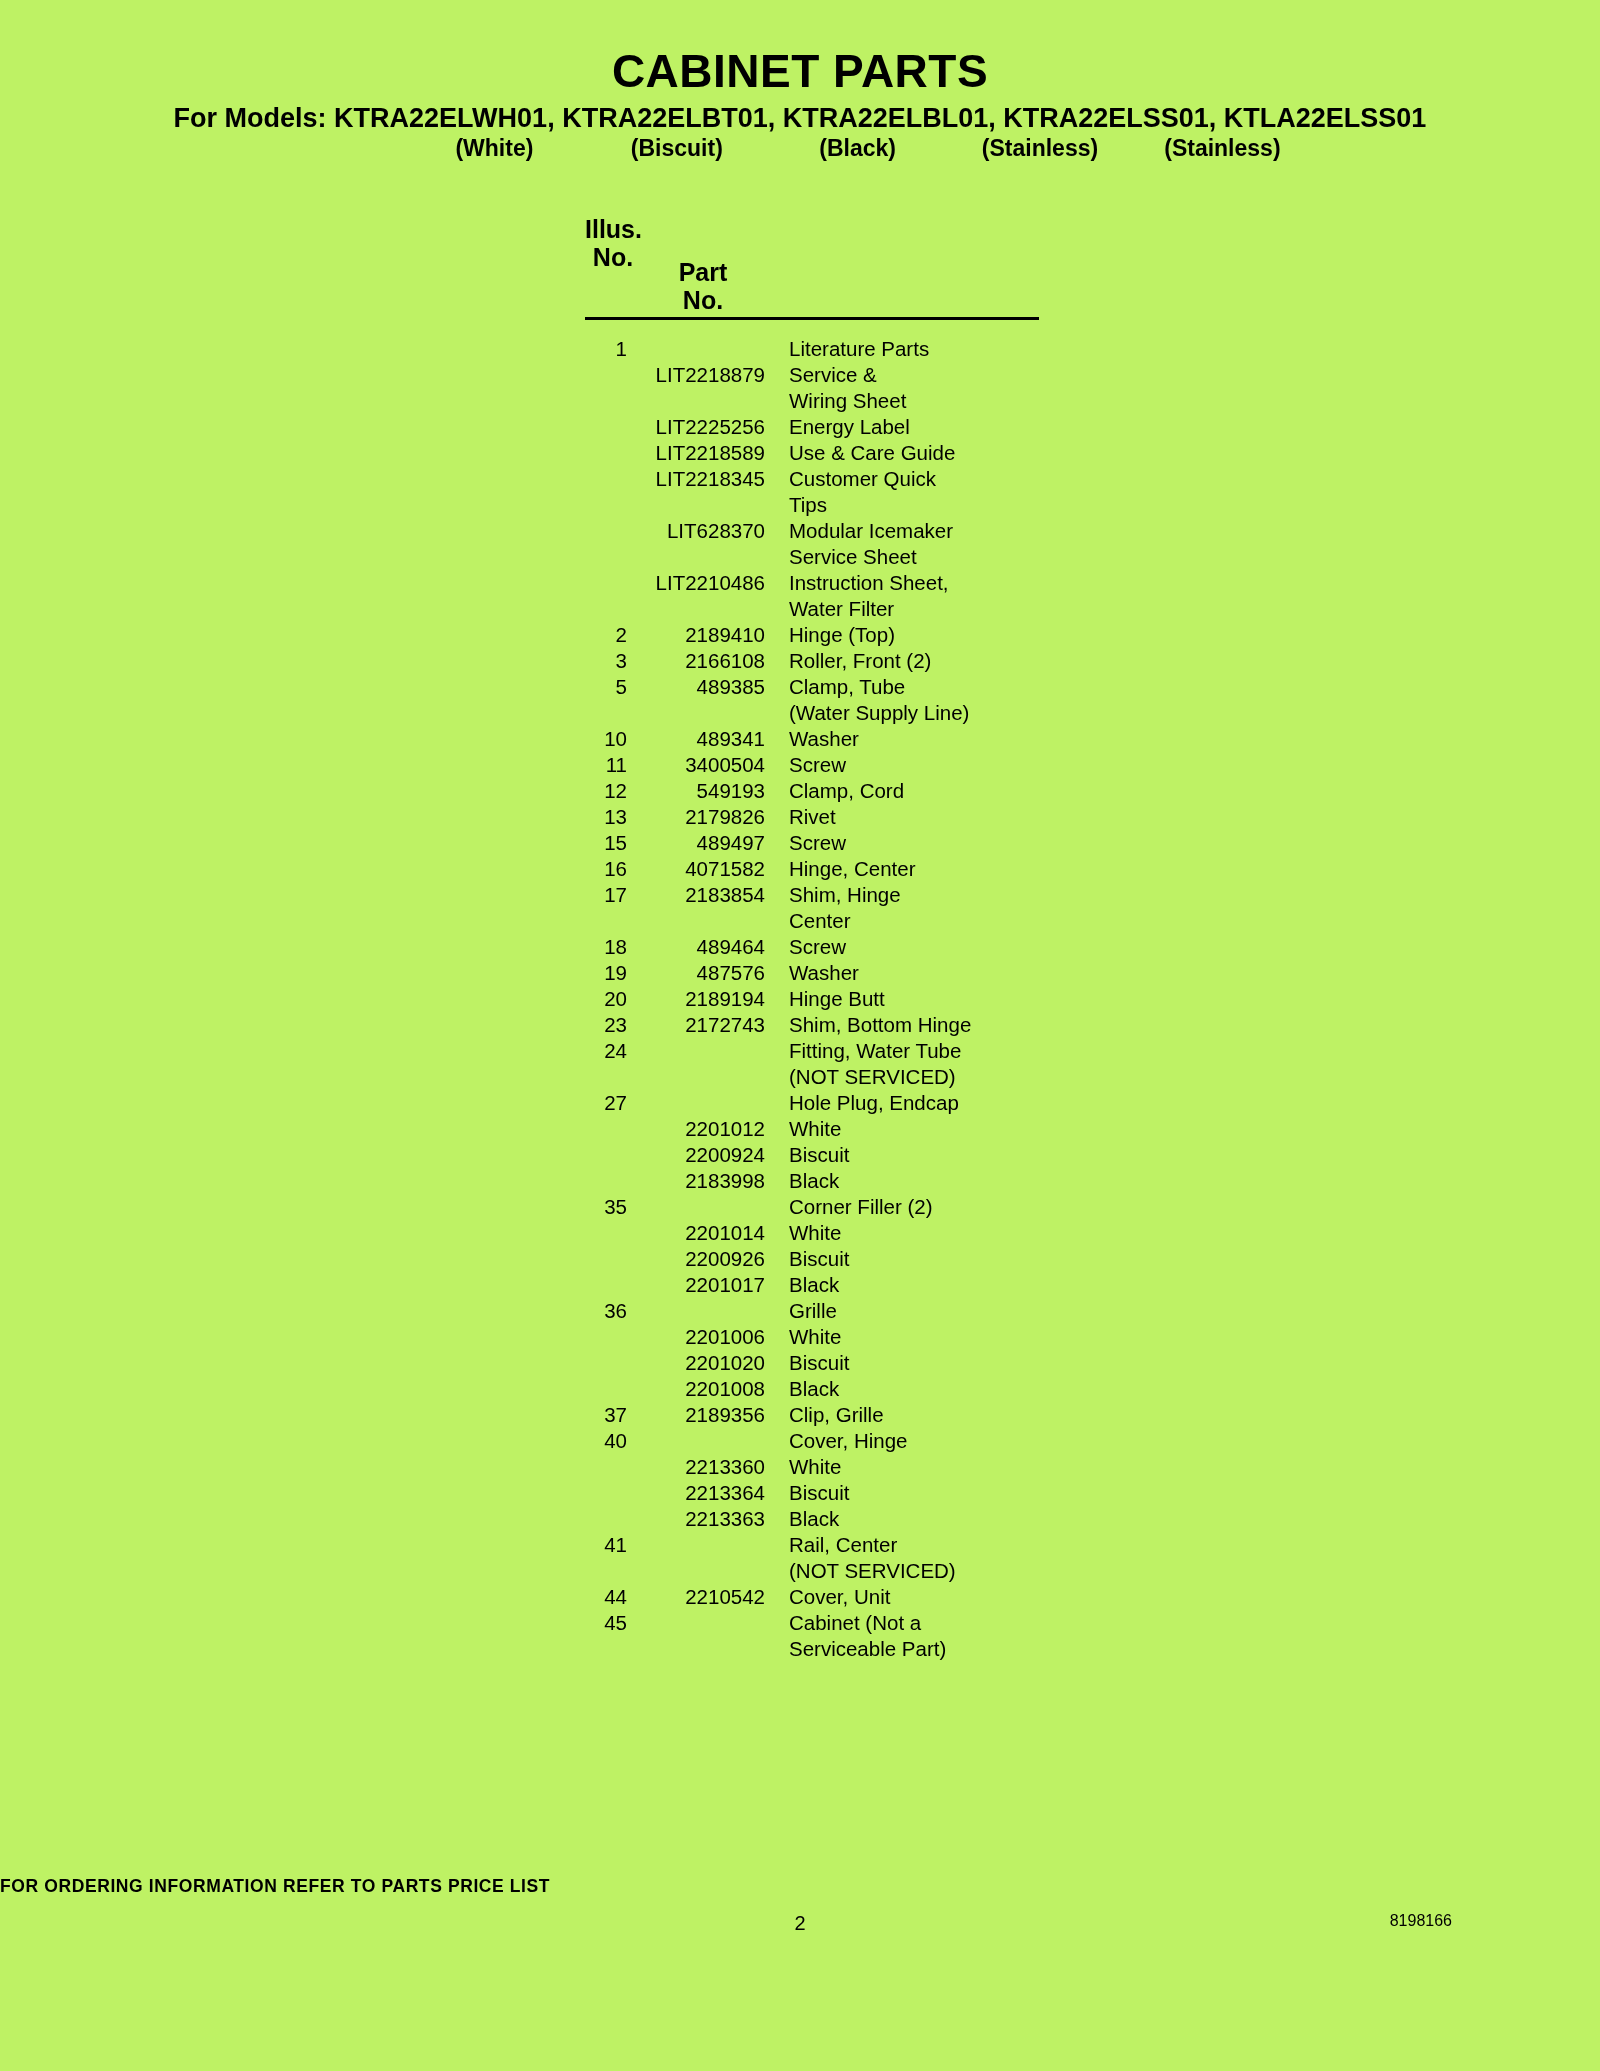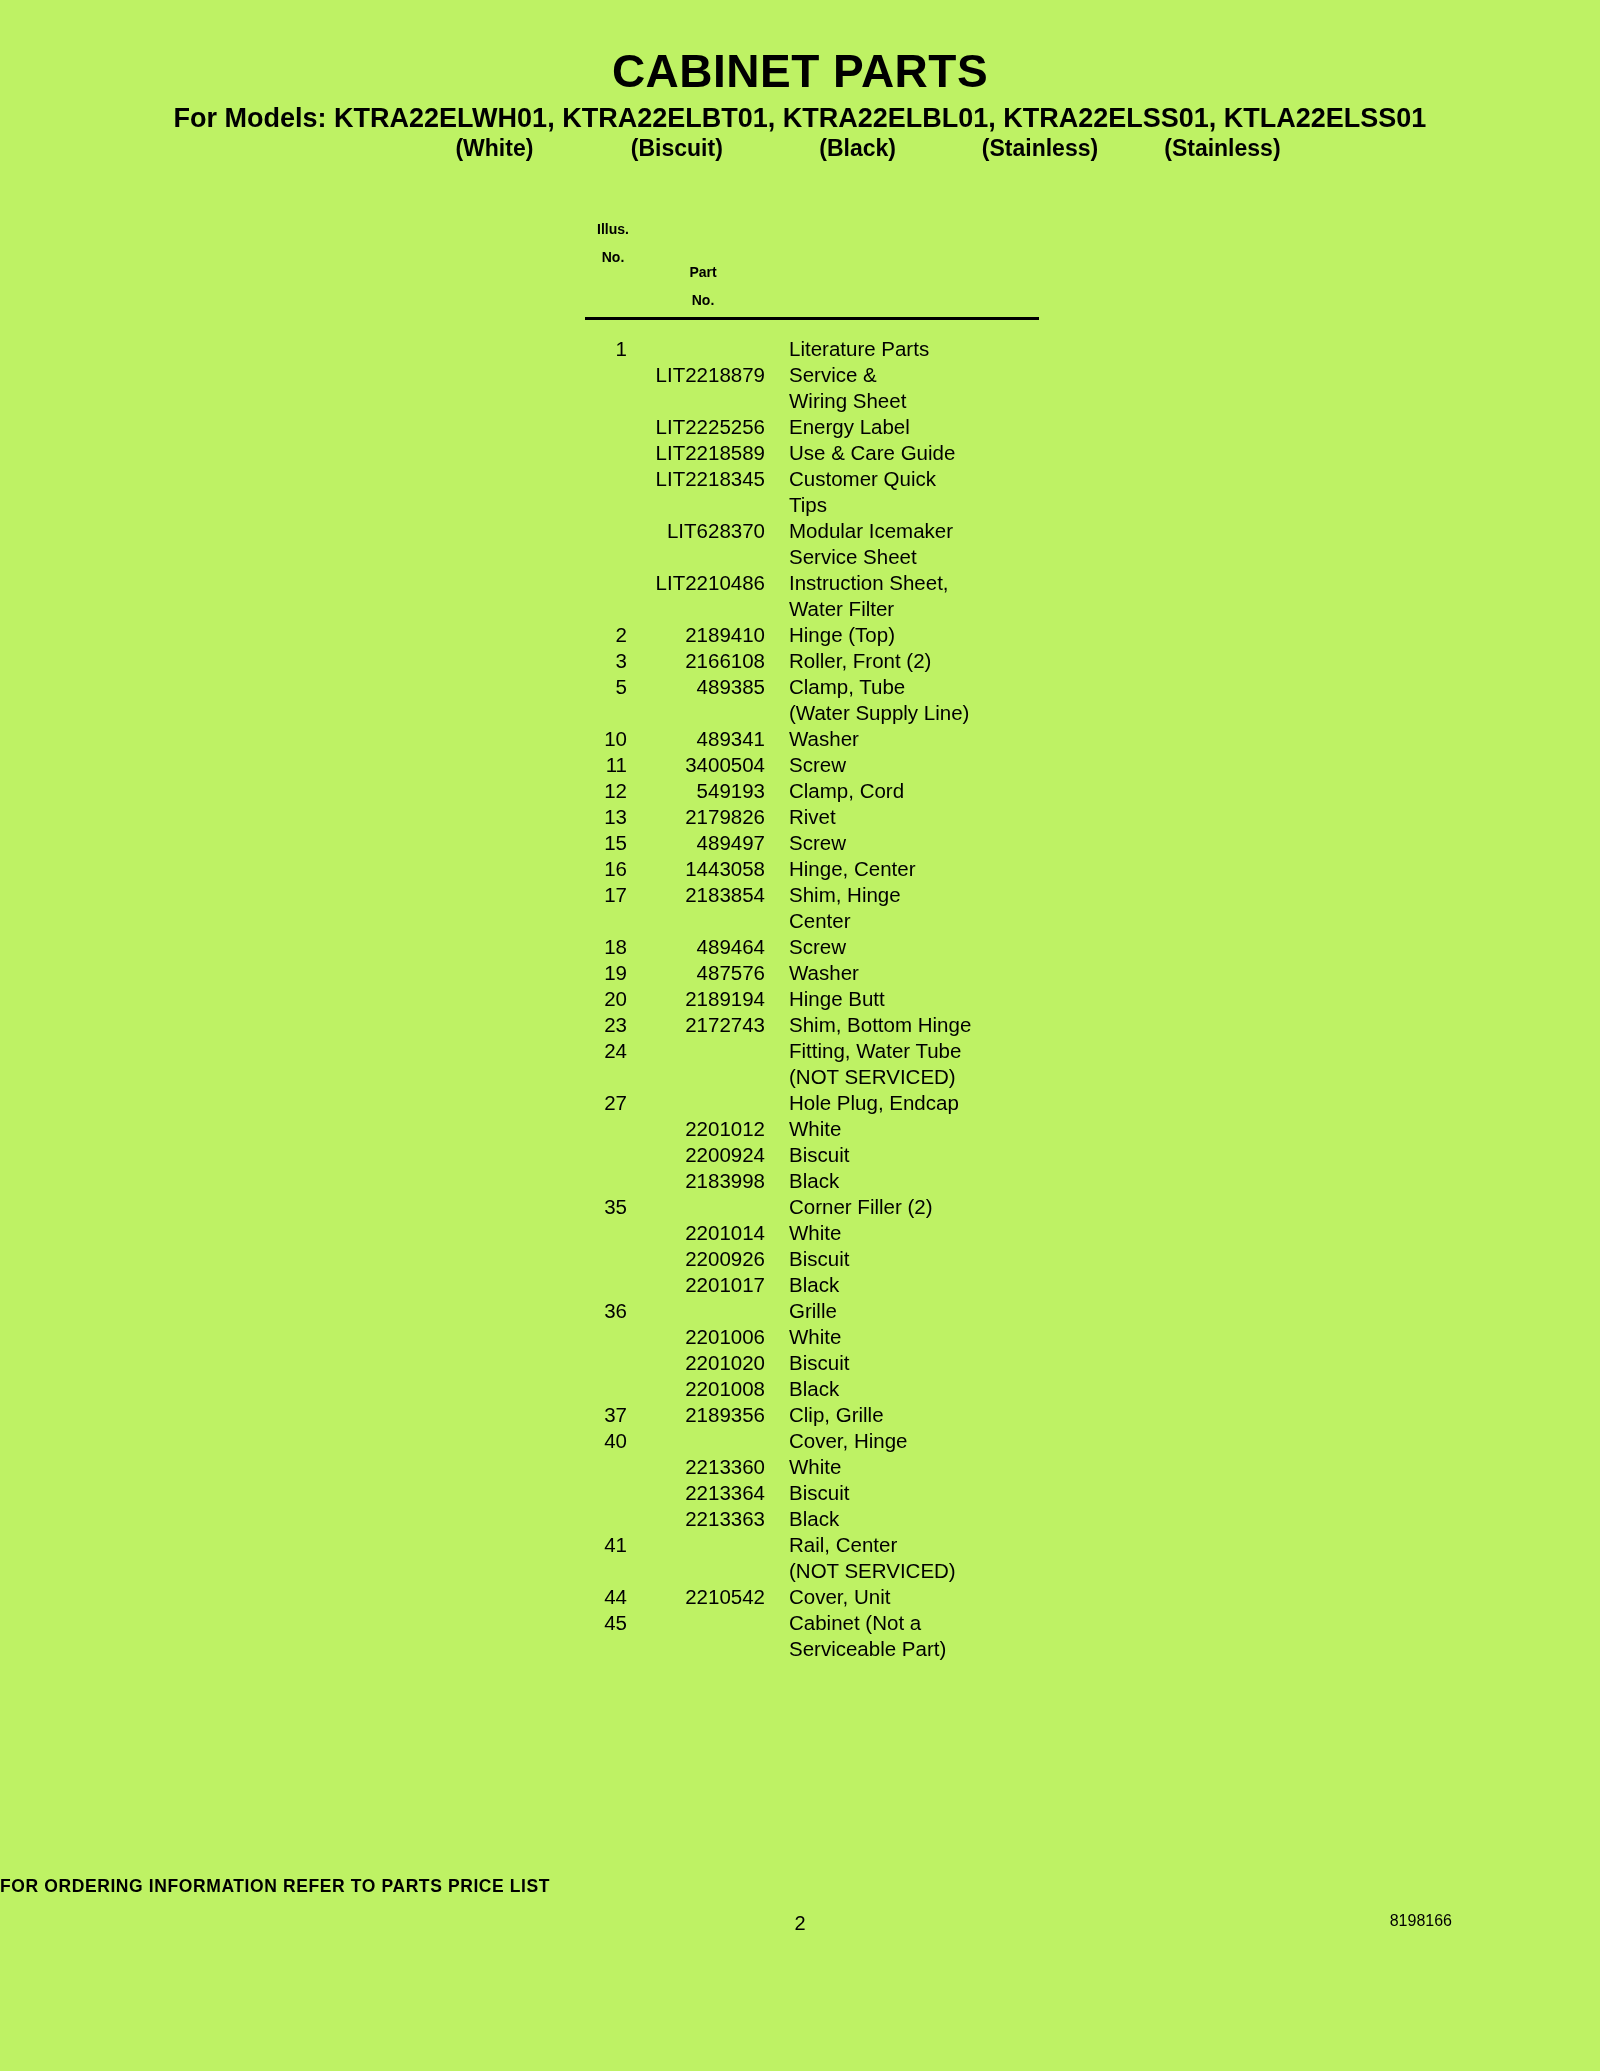--- a/index.html
+++ b/index.html
@@ -30,21 +30,21 @@
   .colors-row span { position: absolute; transform: translateX(-50%); white-space: nowrap; }
   .color-1 { left: 30.9%; }
   .color-2 { left: 42.3%; }
   .color-3 { left: 53.6%; }
   .color-4 { left: 65.0%; }
   .color-5 { left: 76.4%; }
 
   .parts-table { margin: 50px 0 0 585px; width: 454px; font-size: 20.5px; }
   .thead {
     display: grid; grid-template-columns: 56px 124px 24px 250px;
-    font-weight: bold; font-size: 14px; line-height: 28px;
+    font-weight: bold; font-size: 25px; line-height: 28px;
     border-bottom: 3px solid #000; padding-bottom: 3px;
   }
   .thead .h-illus { grid-column: 1; text-align: center; }
   .thead .h-part  { grid-column: 2; text-align: center; margin-top: 43px; }
   .thead .h-desc  { grid-column: 4; text-align: left; }
   .h-spacer { height: 28px; }
 
   .tbody { margin-top: 16px; }
   .trow { display: grid; grid-template-columns: 56px 124px 24px 250px; line-height: 26px; }
   .c-illus { grid-column: 1; text-align: right; padding-right: 14px; white-space: nowrap; }
@@ -214,21 +214,21 @@
   <div class="trow">
     <div class="c-illus">15</div>
     <div class="c-part">489497</div>
     <div class="c-desc">
             <div>Screw</div>
           </div>
   </div>
 
   <div class="trow">
     <div class="c-illus">16</div>
-    <div class="c-part">1443058</div>
+    <div class="c-part">4071582</div>
     <div class="c-desc">
             <div>Hinge, Center</div>
           </div>
   </div>
 
   <div class="trow">
     <div class="c-illus">17</div>
     <div class="c-part">2183854</div>
     <div class="c-desc">
             <div>Shim, Hinge</div>

